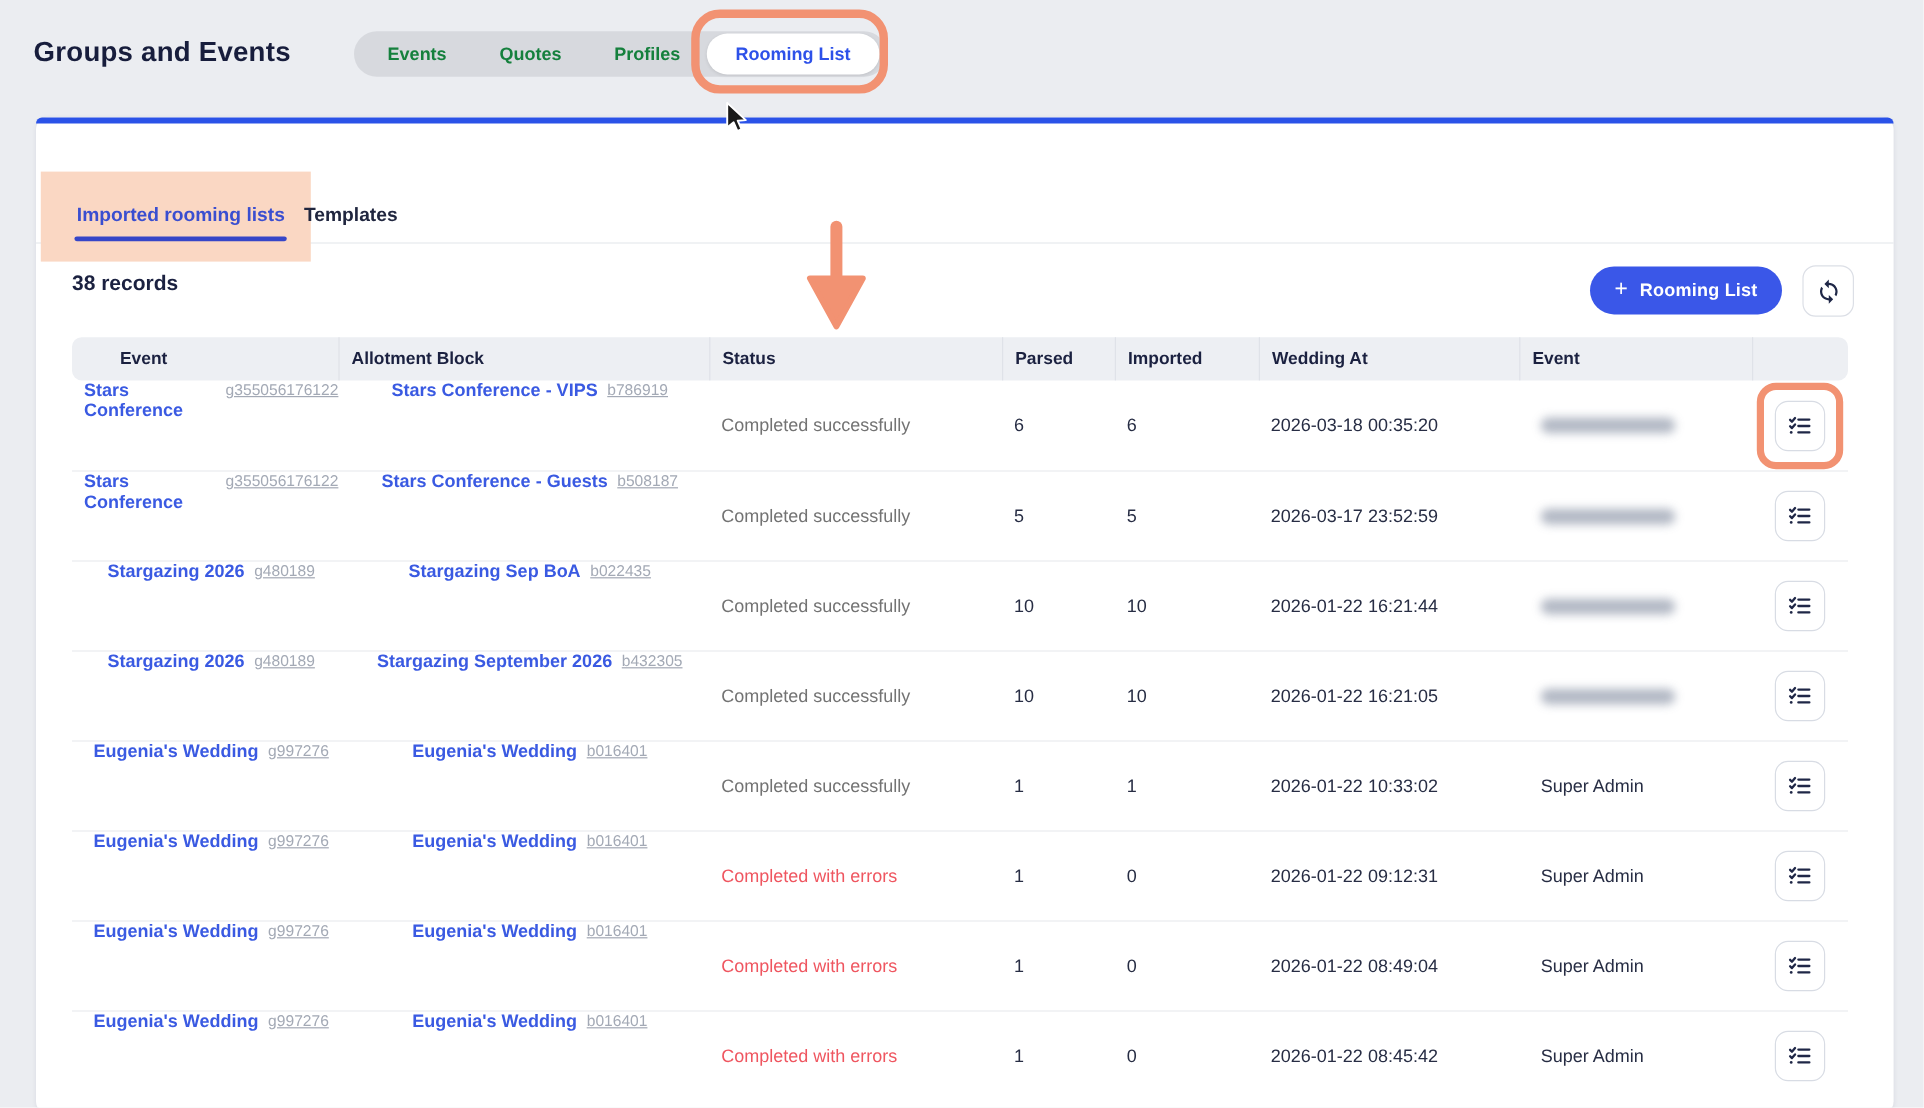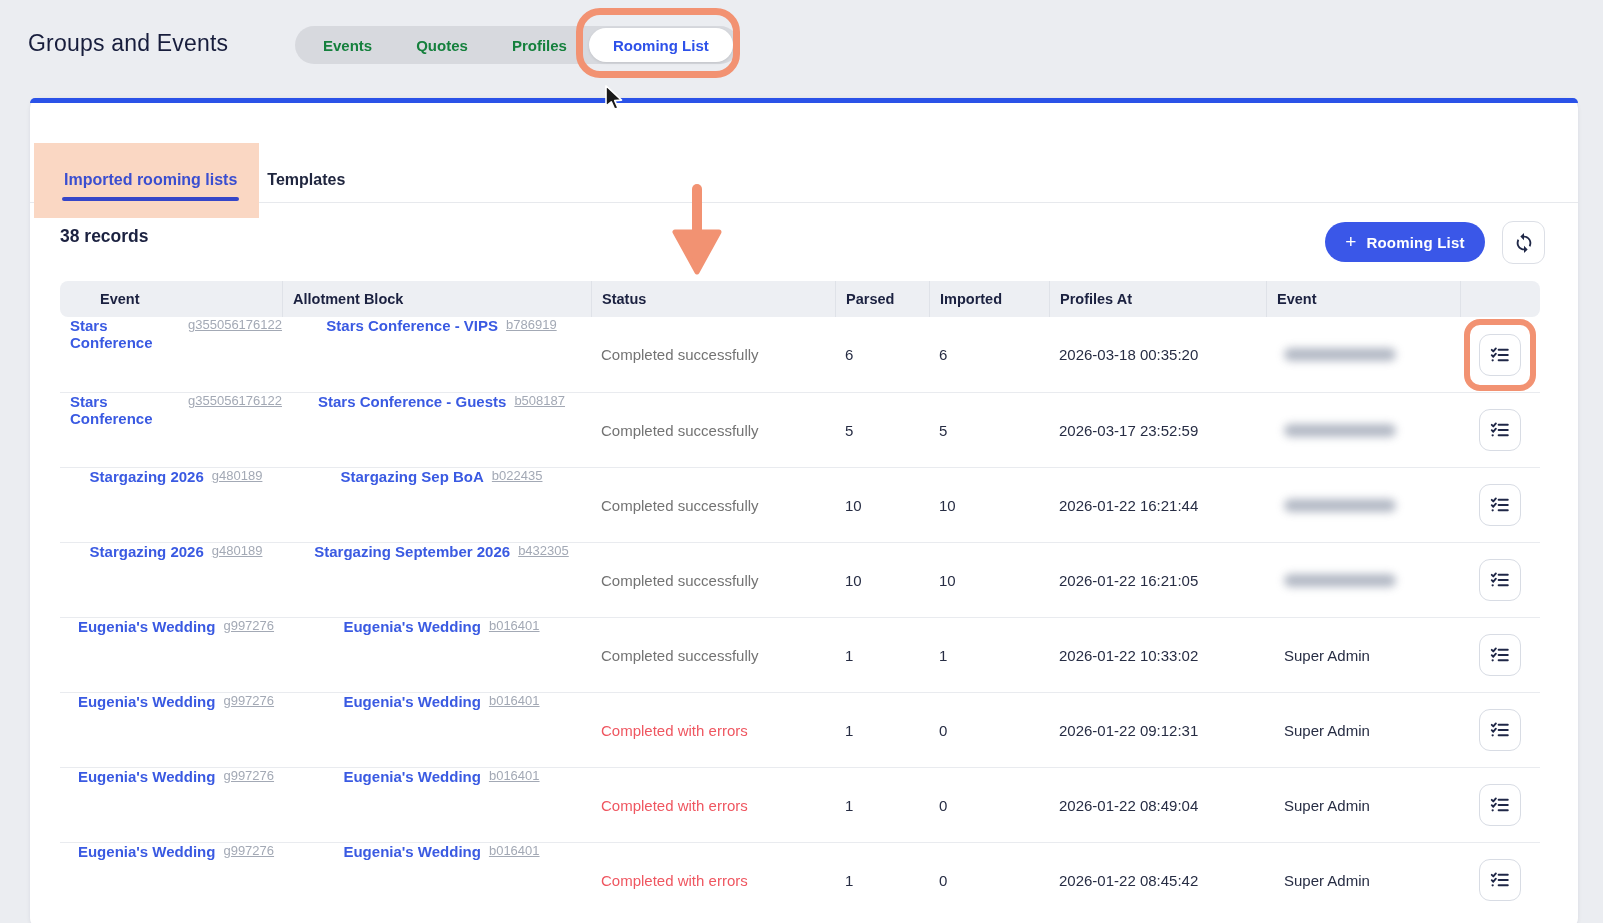--- a/index.html
+++ b/index.html
@@ -7,21 +7,21 @@
   body {
     position:relative;
     background:#ebedf1;
     font-family:"Liberation Sans", sans-serif;
     color:#272d44;
   }
 
   
   .page-title {
     position:absolute; left:28px; top:30px;
-    font-size:23px; font-weight:normal; color:#171d3c; letter-spacing:.2px;
+    font-size:23px; font-weight:bold; color:#171d3c; letter-spacing:.2px;
   }
   .seg {
     position:absolute; left:295px; top:26px; height:38px;
     background:#d7d9de; border-radius:19px;
     display:flex; align-items:center; padding:0 6px;
   }
   .tab {
     padding:0 22px; height:38px; display:flex; align-items:center;
     font-size:15px; font-weight:bold; color:#15803d; cursor:pointer; white-space:nowrap;
   }
@@ -39,21 +39,21 @@
   .card-topbar {
     position:absolute; left:0; top:0; right:0; height:5px;
     background:#2a52e8; border-radius:10px 10px 0 0;
   }
   .subtab-hairline {
     position:absolute; left:0; top:104px; width:100%; height:1px;
     background:#e7e9ed; z-index:1;
   }
   .subtabs {
     position:absolute; left:32px; top:58px; height:48px;
-    display:flex; gap:26px; z-index:5;justify-content:space-between;
+    display:flex; gap:12px; z-index:5;justify-content:space-between;
   }
   .subtab {
     position:relative; display:flex; align-items:center;
     font-size:16px; font-weight:bold; color:#20263f; padding:0 2px; cursor:pointer;
   }
   .subtab.active { color:#3a4ed0; }
   .subtab .underline {
     position:absolute; left:0; right:0; bottom:3px; height:4px;
     background:#3646c8; border-radius:2px;
   }
@@ -171,21 +171,21 @@
     </span>
   </button>
 
   <div class="tbl">
     <div class="thead">
         <div class="hcell c-event">Event</div>
         <div class="hcell c-block">Allotment Block</div>
         <div class="hcell c-status">Status</div>
         <div class="hcell c-parsed">Parsed</div>
         <div class="hcell c-imported">Imported</div>
-        <div class="hcell c-created">Profiles At</div>
+        <div class="hcell c-created">Wedding At</div>
         <div class="hcell c-user">Event</div>
         <div class="hcell c-actions"></div>
       </div>
     <div>
   <div class="trow">
     <div class="cell c-event">
       <a class="link">Stars Conference</a>
       <span class="rid">g355056176122</span>
     </div>
     <div class="cell c-block">

